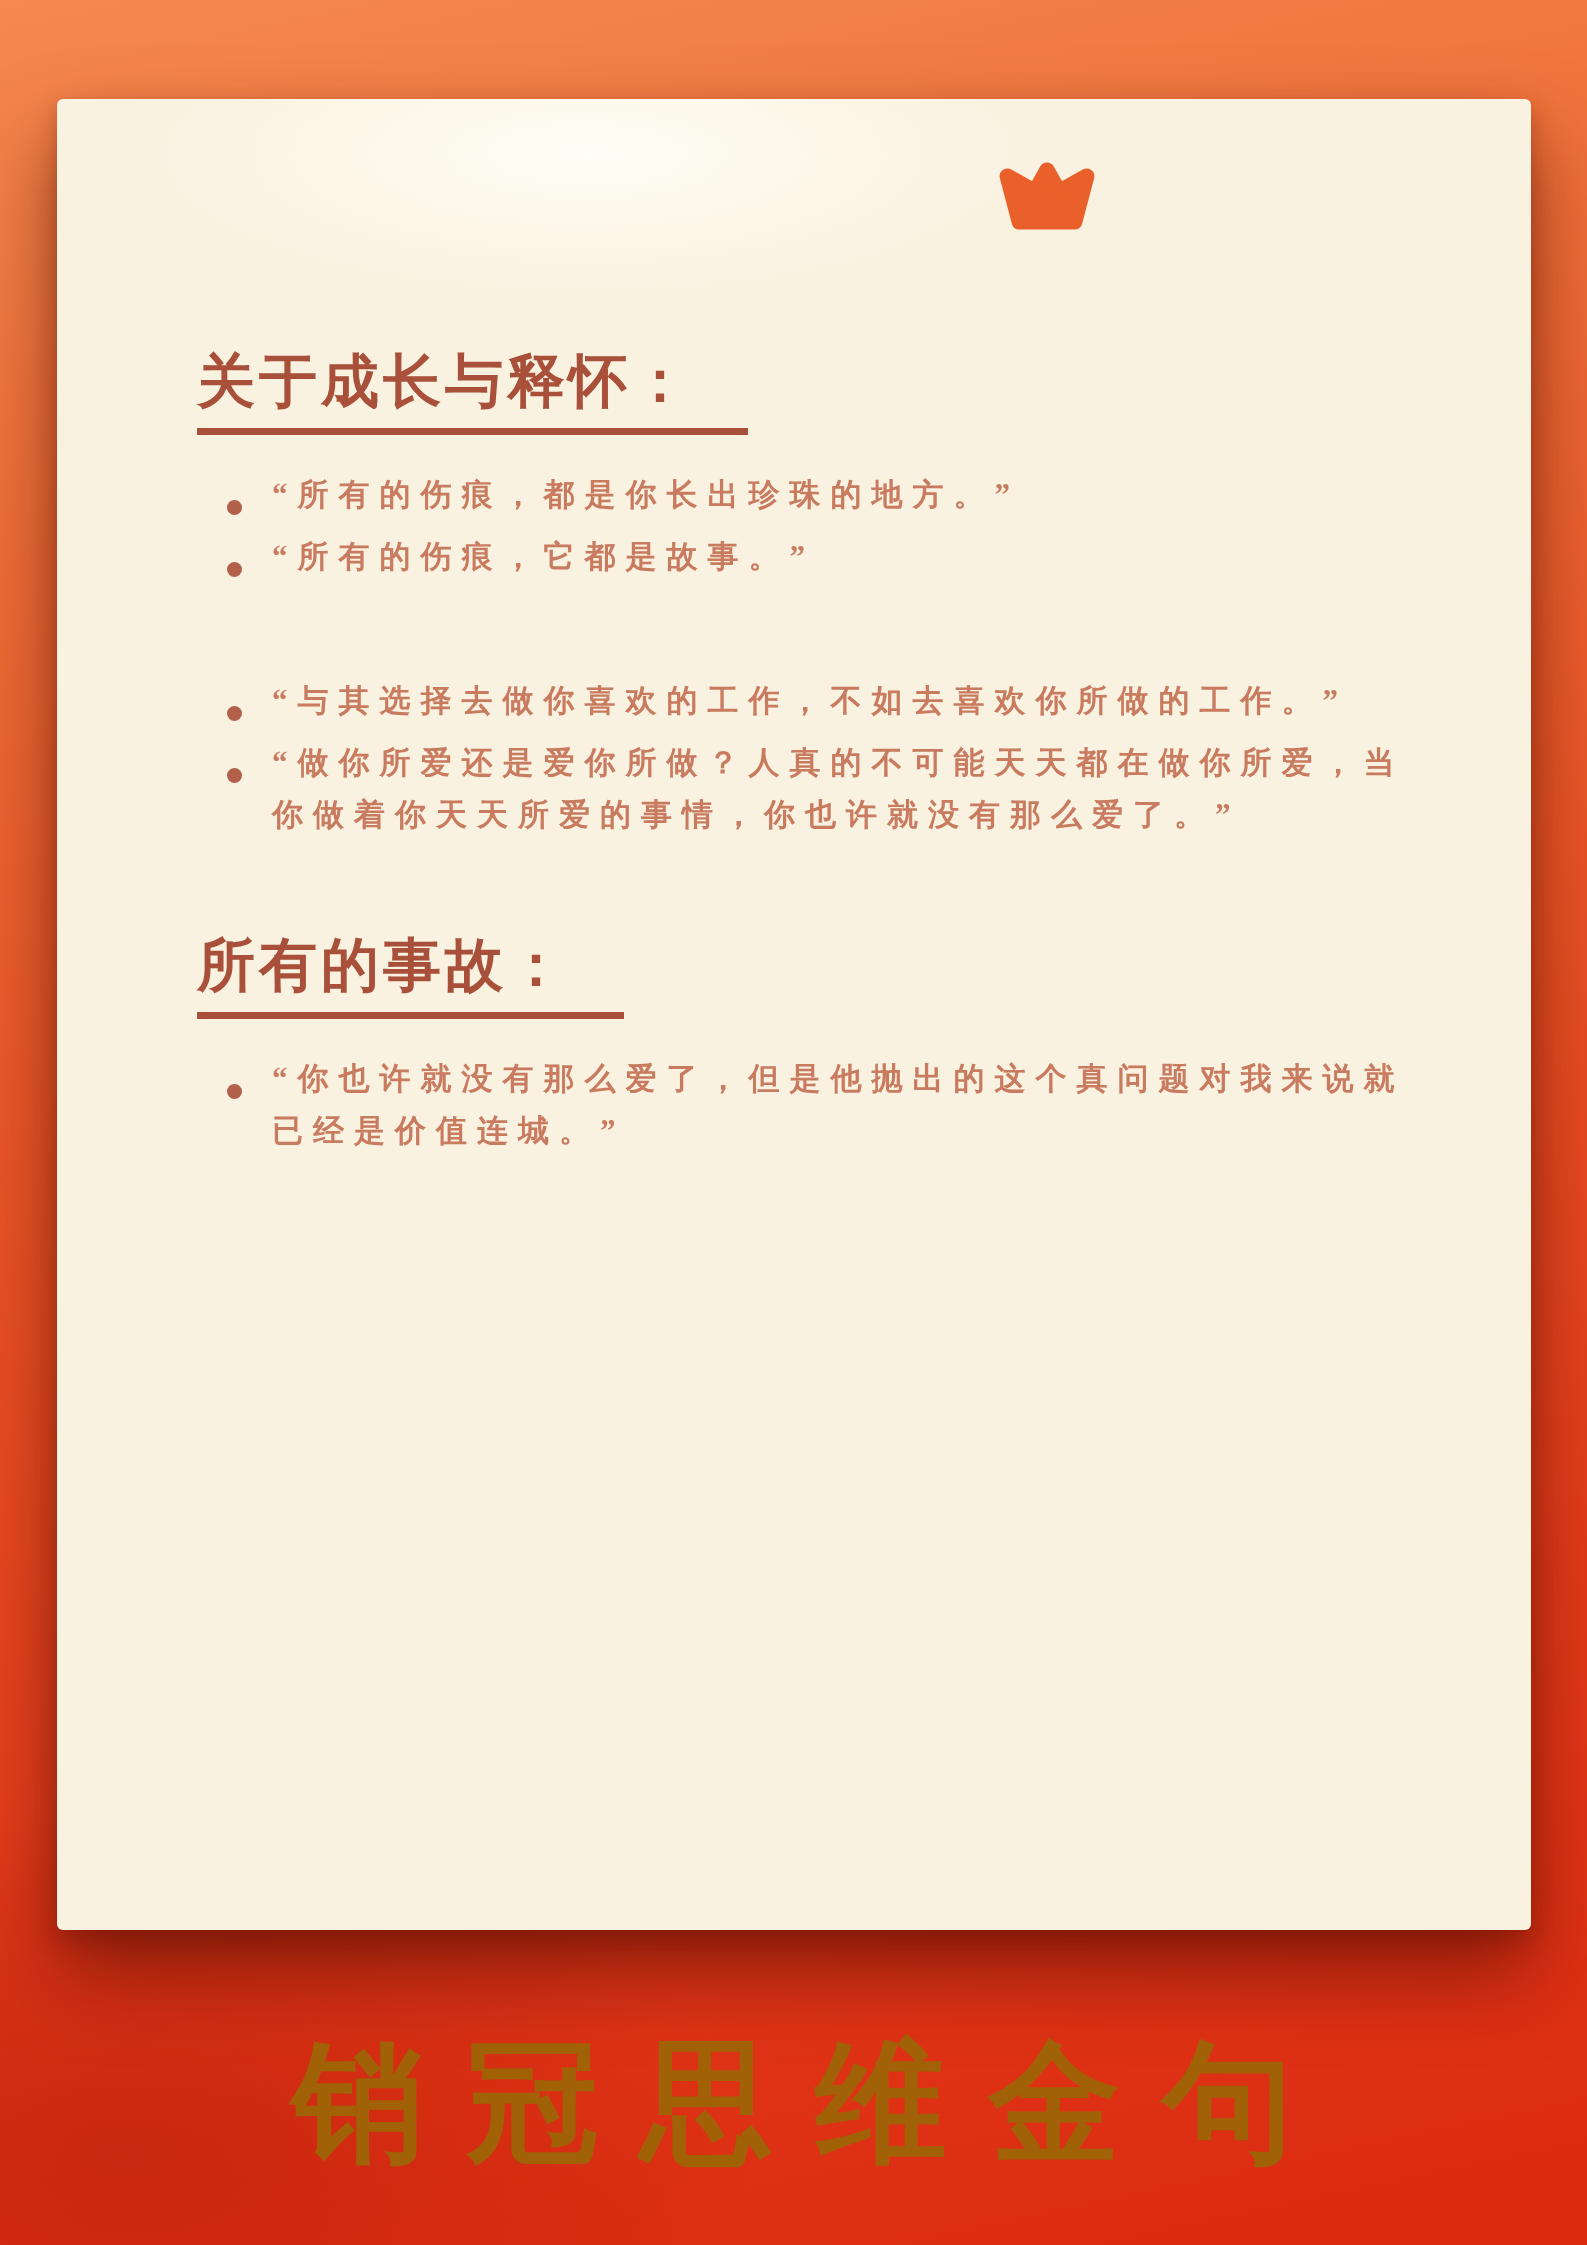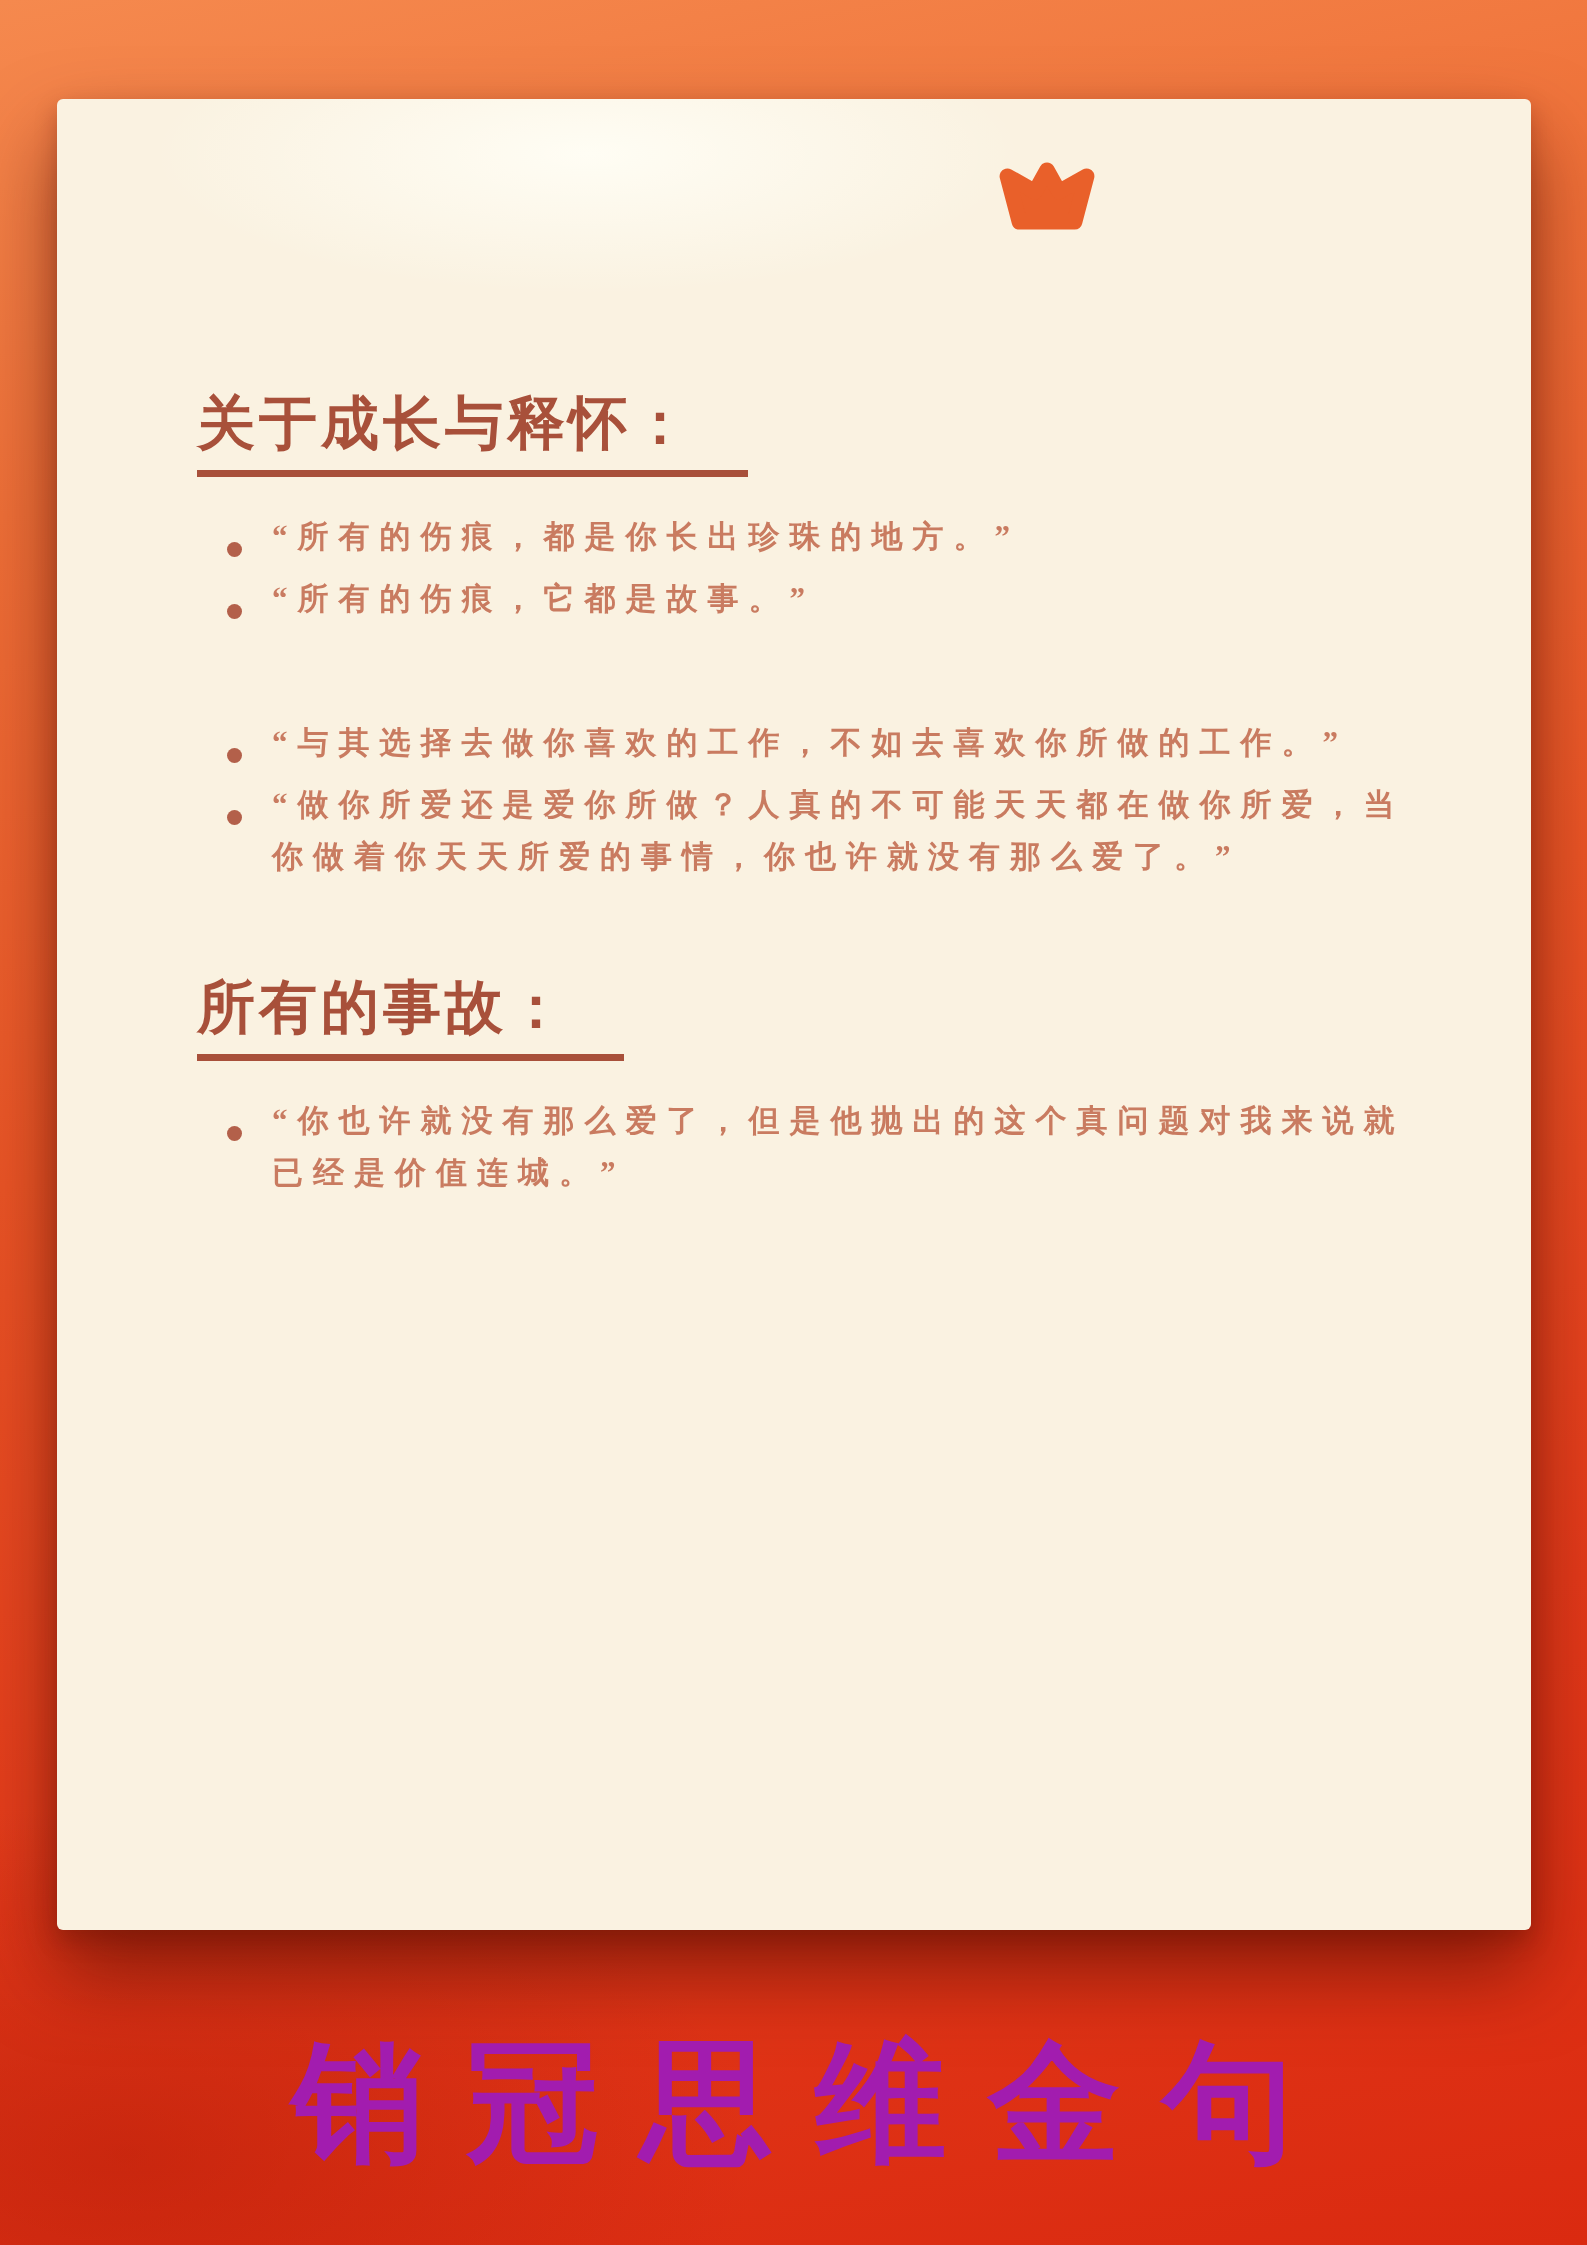--- a/index.html
+++ b/index.html
@@ -13,41 +13,41 @@
   .card{
     position:absolute;left:57px;top:99px;width:1474px;height:1831px;
     background:
       radial-gradient(620px 200px at 36% 3%, #FFFDF4 0%, rgba(255,253,244,0) 70%),
       #FAF2E1;
     border-radius:6px;
     box-shadow:0 10px 22px rgba(90,15,0,.28), 0 42px 80px rgba(70,10,0,.55);
   }
   .crown{position:absolute;left:928px;top:58px;width:124px;height:84px;}
   .content{margin:0 120px 0 140px;padding-top:250px;}
-  section{margin-bottom:92px;margin-top:42px;}
+  section{margin-bottom:92px;}
   h2{
     margin:0 0 34px 0;font-size:58px;line-height:1.15;font-weight:700;
     color:#A8503A;letter-spacing:4px;
   }
   h2 .hd{
     display:inline-block;padding:0 55px 12px 0;border-bottom:7px solid #A8503A;
   }
   ul{list-style:none;margin:0;padding:0;}
   li{
     position:relative;padding-left:75px;margin-bottom:10px;
     font-size:31px;line-height:1.68;font-weight:700;color:#C97B60;letter-spacing:10px;
   }
   li::before{
     content:"";position:absolute;left:30px;top:31px;width:15px;height:15px;
     border-radius:50%;background:#B3604A;
   }
   .footer-title{
     position:absolute;left:0;right:0;top:1962px;height:283px;
     display:flex;align-items:center;justify-content:center;
-    font-size:132px;font-weight:700;color:#a21caf;letter-spacing:42px;
+    font-size:132px;font-weight:700;color:#a16207;letter-spacing:42px;
     text-indent:42px;line-height:1;
   }
 </style>
 </head>
 <body>
 
 <div class="card">
 
   <svg class="crown" viewBox="0 0 100 70" aria-hidden="true">
     <path d="M50 11 L60 29 L83 16 L73 54 L27 54 L17 16 L40 29 Z" fill="#E9602A" stroke="#E9602A" stroke-width="13" stroke-linejoin="round" stroke-linecap="round"></path>

